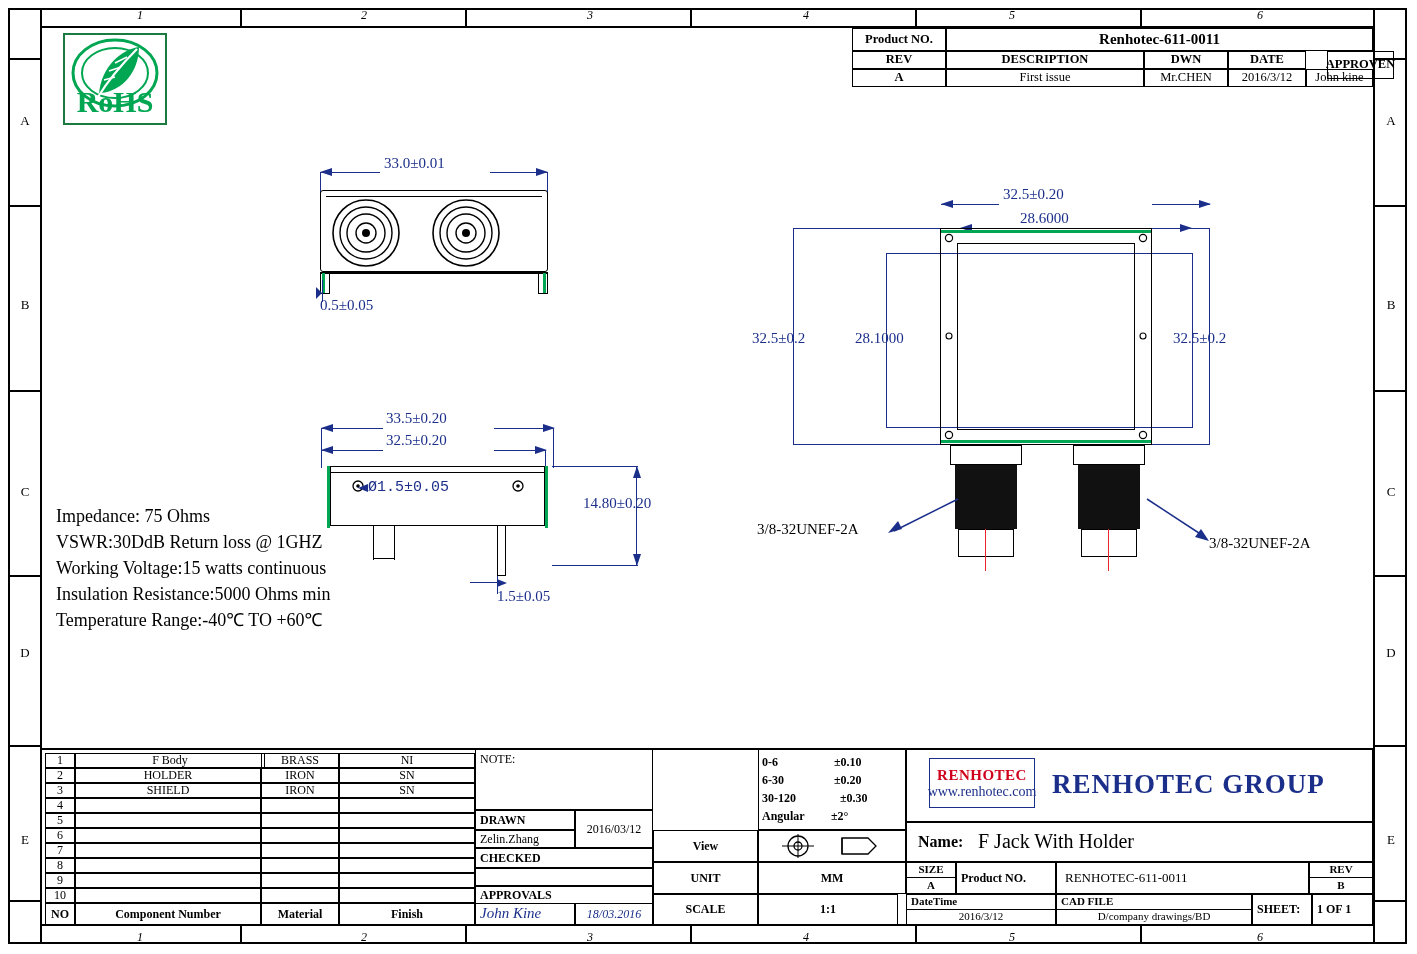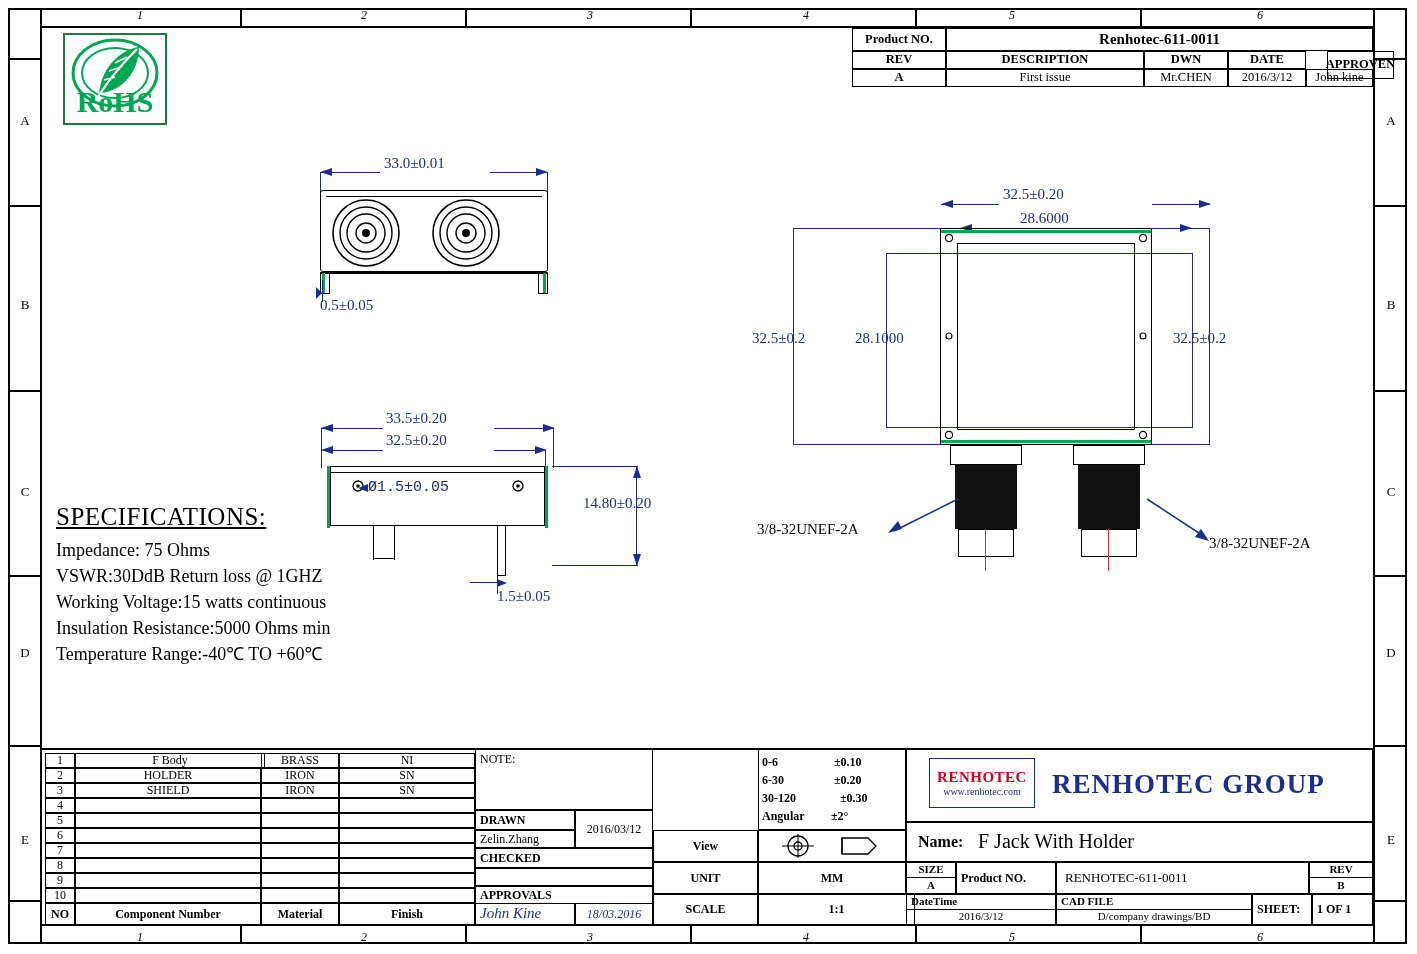--- a/index.html
+++ b/index.html
@@ -34,21 +34,21 @@
   #spec .spec-title{font-size:25px;text-decoration:underline;letter-spacing:.5px;margin-bottom:6px;}
   #spec .spec-line{font-size:18px;line-height:1.45;}
 
   
   .bb{position:absolute;border:1px solid #000;box-sizing:border-box;font-size:12px;display:flex;align-items:center;justify-content:center;text-align:center;line-height:1.05;}
   .bb.l{justify-content:flex-start;padding-left:4px;}
   .bb.b{font-weight:bold;}
 
   .rh-logo{position:absolute;border:1px solid #1b2f8a;box-sizing:border-box;display:flex;flex-direction:column;align-items:center;justify-content:center;}
   .rh-logo .t1{color:#d0021b;font-weight:bold;font-size:15px;letter-spacing:.5px;}
-  .rh-logo .t2{color:#1b2f8a;font-size:10px;}
+  .rh-logo .t2{color:#1b2f8a;font-size:14px;}
   .rh-group{position:absolute;color:#1b2f8a;font-weight:bold;font-size:27px;letter-spacing:1px;}
 
   
   #rohs{position:absolute;left:63px;top:33px;width:104px;height:92px;border:2px solid #1b7a3f;box-sizing:border-box;background:#fff;overflow:hidden;}
   #rohs .txt{position:absolute;left:0;top:50px;width:100%;text-align:center;color:#00a651;font-weight:bold;font-size:30px;font-family:"Liberation Serif",serif;}
 
   .sig{font-family:"Liberation Serif",serif;font-style:italic;color:#1b2f8a;}
 </style>
 </head>
 <body>
@@ -306,21 +306,20 @@
     </svg>
 
     <div class="lbl" style="left:1209px;top:535px;font-size:15px;">3/8-32UNEF-2A</div>
     <svg style="position:absolute;left:1143px;top:495px;" width="70" height="52">
       <line x1="4" y1="4" x2="62" y2="42" stroke="#1b2f8a" stroke-width="1.5"></line>
       <path d="M66 46 L52 42 L58 34 Z" fill="#1b2f8a"></path>
     </svg>
   </div>
 
   <div id="spec">
-    <div class="spec-title">SPECIFICATIONS:</div>
     <div class="spec-line">Impedance: 75 Ohms</div>
     <div class="spec-line">VSWR:30DdB Return loss @ 1GHZ</div>
     <div class="spec-line">Working Voltage:15 watts continuous</div>
     <div class="spec-line">Insulation Resistance:5000 Ohms min</div>
     <div class="spec-line">Temperature Range:-40℃ TO +60℃</div>
   </div>
 
   <div class="bk" style="left:42px;top:748px;width:1331px;height:2px;"></div>
 
   <div>
@@ -413,21 +412,21 @@
       <line x1="26" y1="1" x2="26" y2="25" stroke="#000" stroke-width="1"></line>
       <path d="M70 5 L96 5 L104 13 L96 21 L70 21 Z" fill="none" stroke="#000" stroke-width="1.3"></path>
       <line x1="70" y1="5" x2="70" y2="21" stroke="#000" stroke-width="1.3"></line>
     </svg>
   </div>
 
   <div class="bb b" style="left:653px;top:862px;width:105px;height:32px;">UNIT</div>
   <div class="bb b" style="left:758px;top:862px;width:148px;height:32px;">MM</div>
 
   <div class="bb b" style="left:653px;top:894px;width:105px;height:31px;">SCALE</div>
-  <div class="bb b" style="left:758px;top:894px;width:157px;height:31px;">1:1</div>
+  <div class="bb b" style="left:758px;top:894px;width:140px;height:31px;">1:1</div>
 
   <div class="bb" style="left:906px;top:748px;width:467px;height:74px;"></div>
   <div class="rh-logo" style="left:929px;top:758px;width:106px;height:50px;">
     <div class="t1">RENHOTEC</div>
     <div class="t2">www.renhotec.com</div>
   </div>
   <div class="rh-group" style="left:1052px;top:769px;">RENHOTEC GROUP</div>
 
   <div class="bb l" style="left:906px;top:822px;width:467px;height:40px;"></div>
   <div class="lbl b" style="left:918px;top:833px;font-size:16px;font-weight:bold;">Name:</div>

